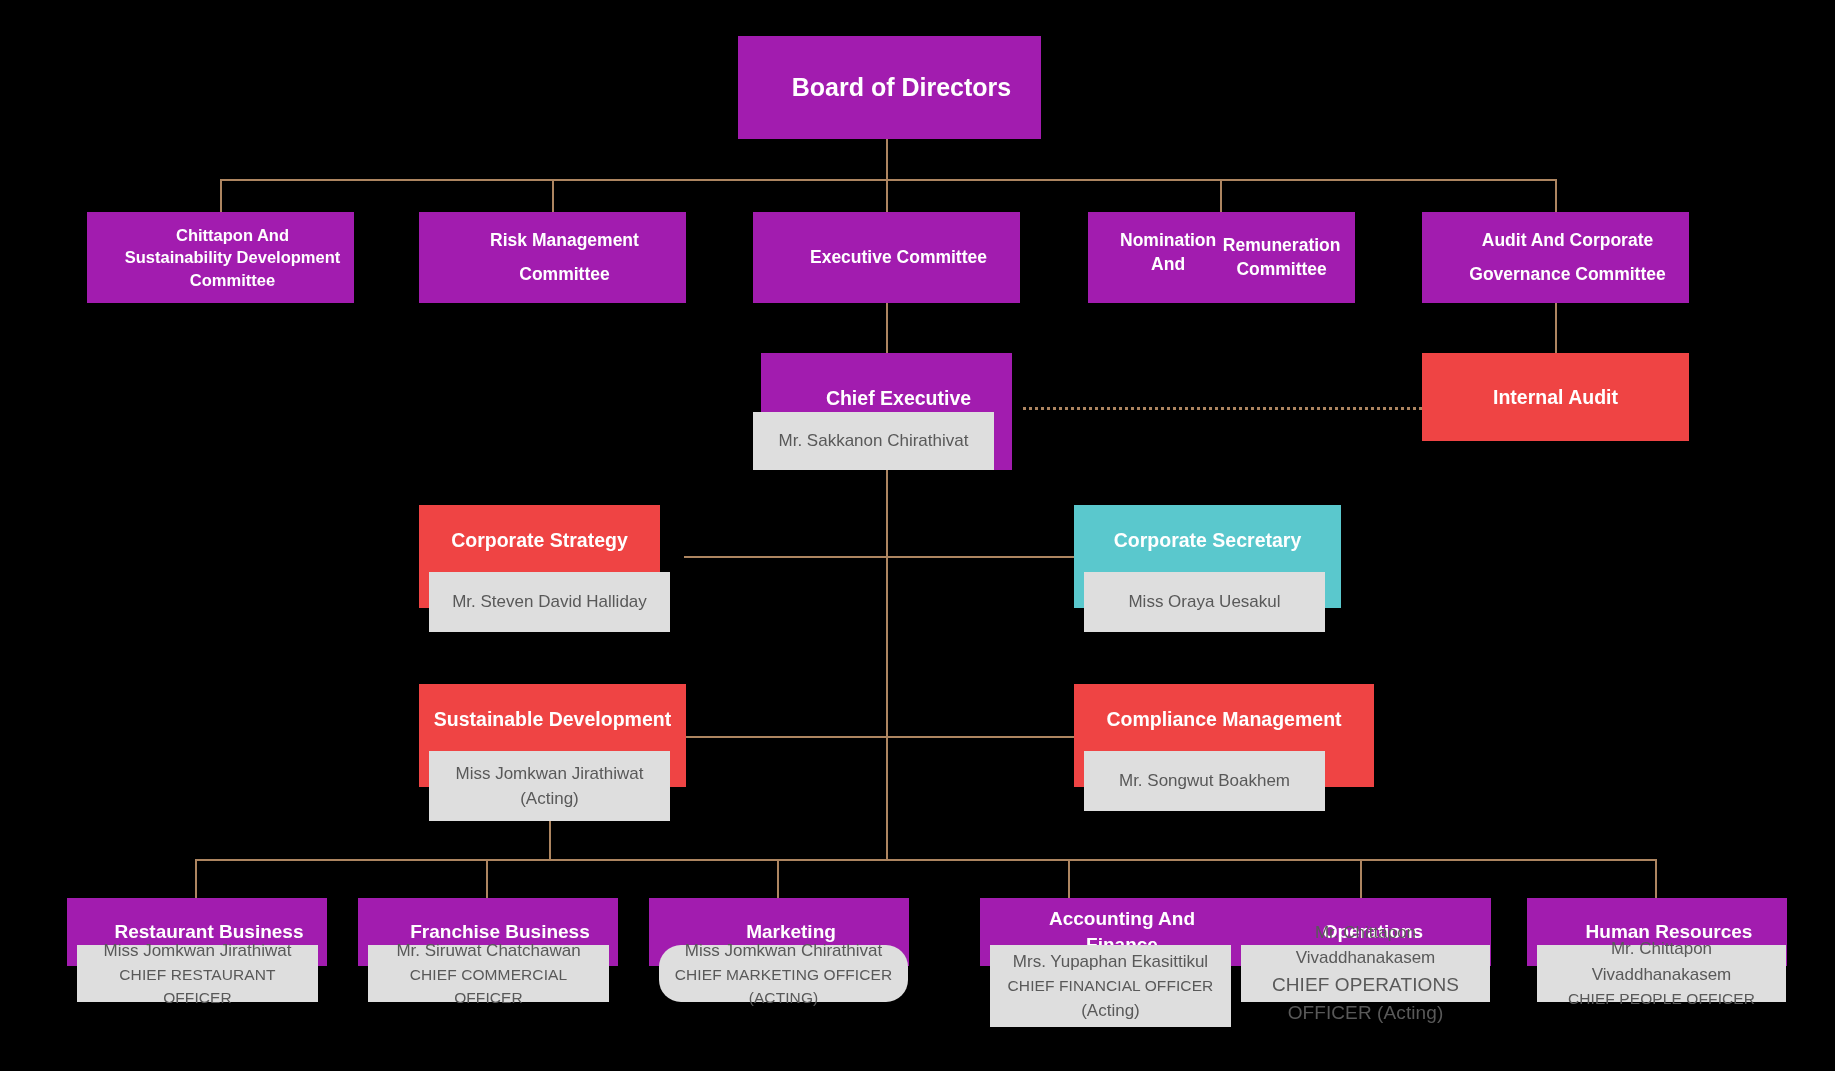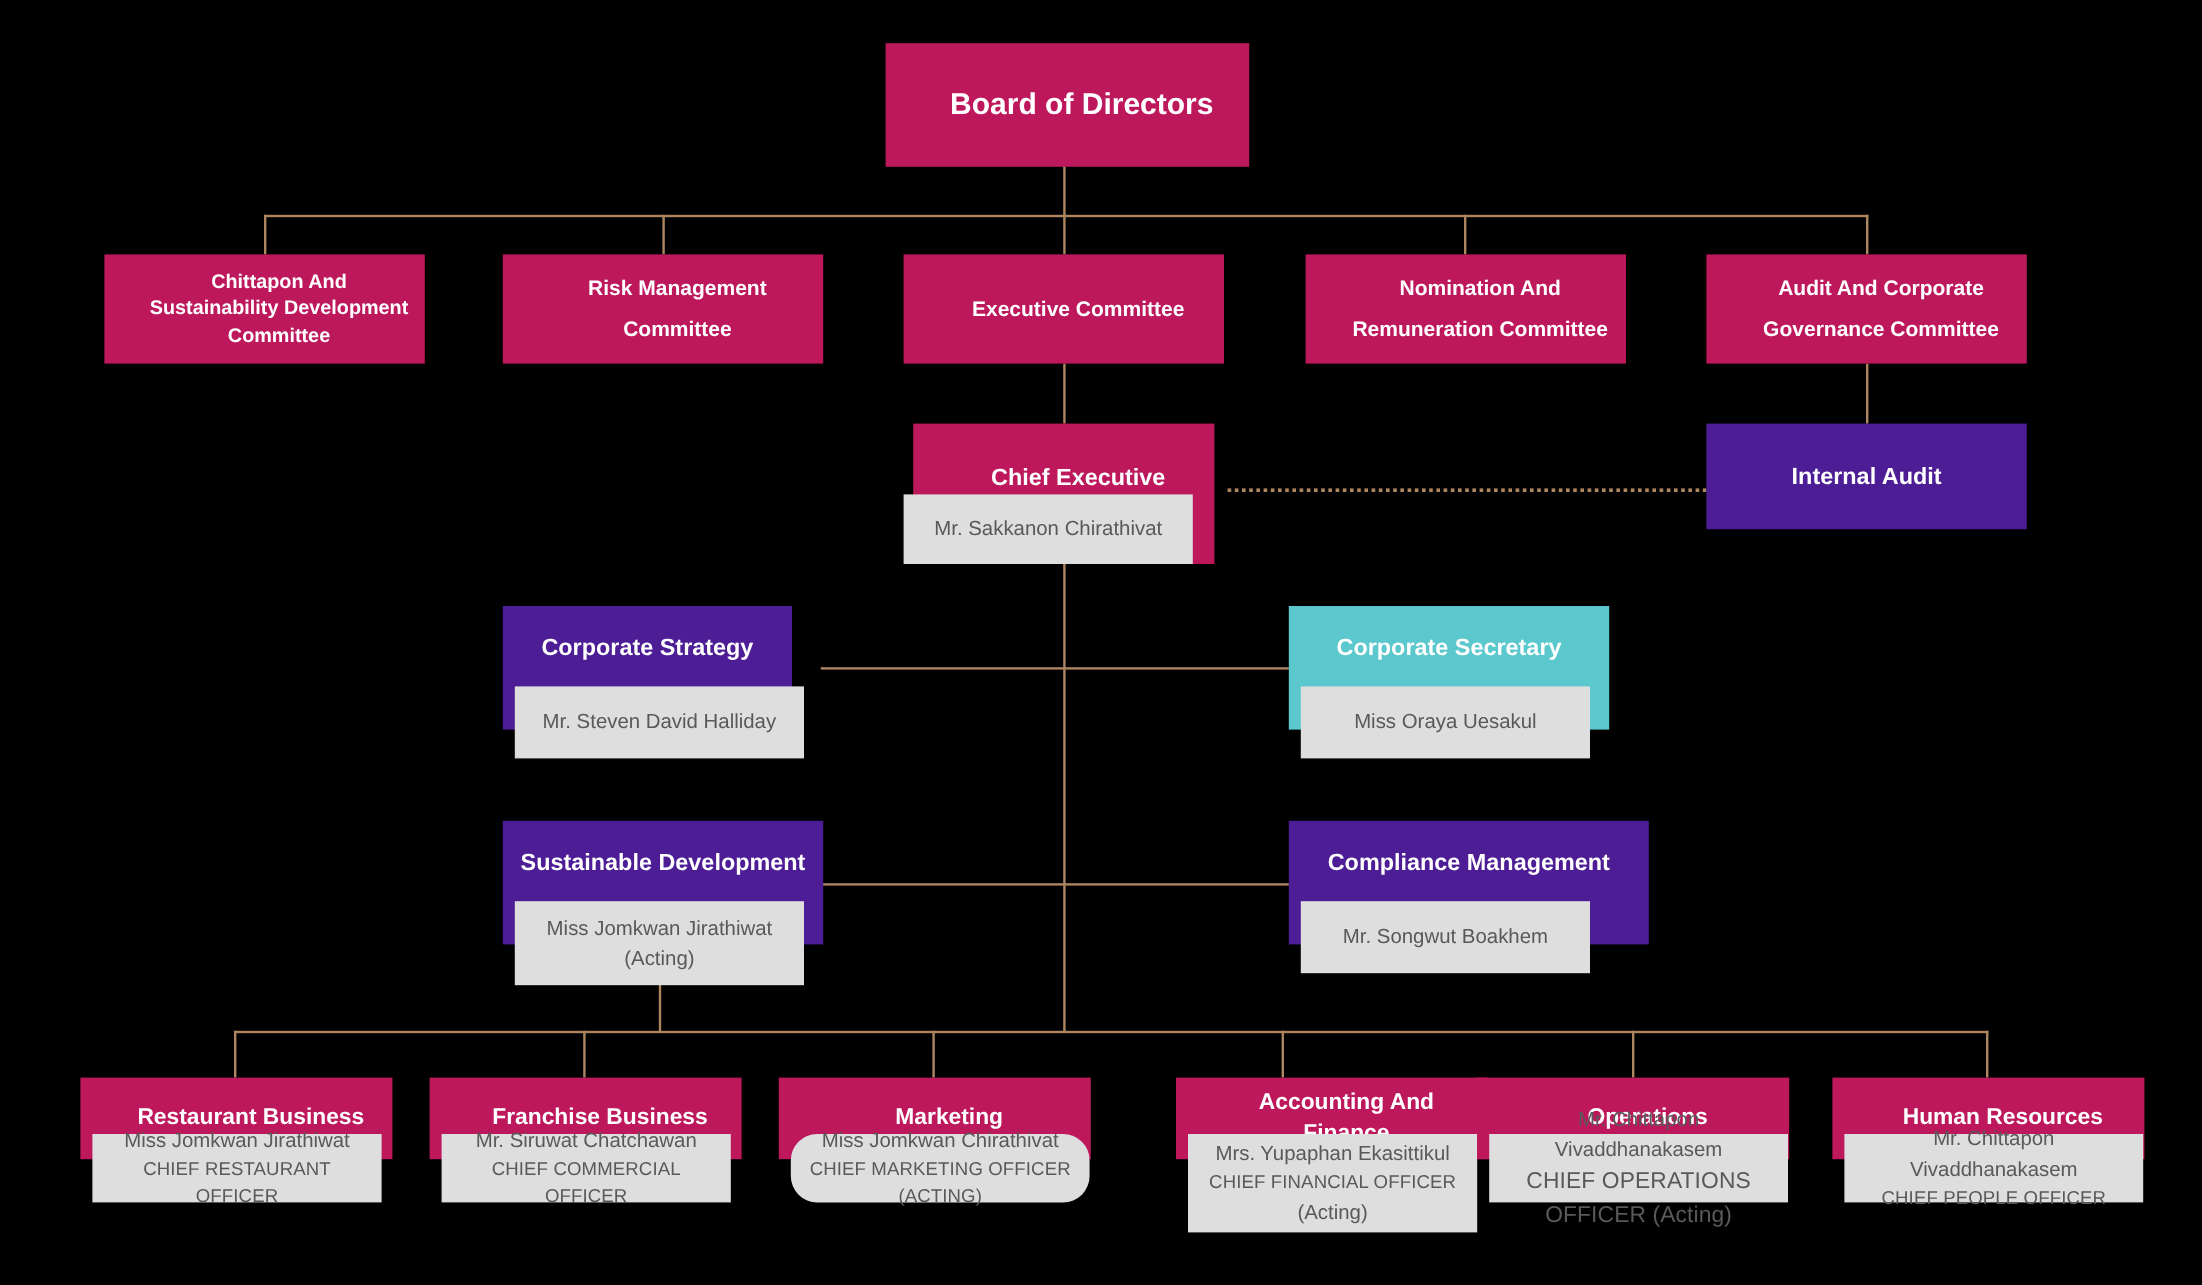--- a/index.html
+++ b/index.html
@@ -39,22 +39,22 @@
     justify-content: center;
     line-height: 1.5;
     padding: 6px 6px;
   }
   .node-sub .role {
     font-size: 15.5px;
     letter-spacing: .1px;
   }
   .node-sub .nm { font-size: 17px; }
 
-  .brown { background: #be185d; padding-left: 32px; }
-  .green { background: #4c1d95; }
+  .brown { background: #a21caf; padding-left: 32px; }
+  .green { background: #ef4444; }
   .teal  { background: #5ac8cd; }
 
   
   .ln { position: absolute; background: #ad8560; }
   .ln-v { width: 2px; }
   .ln-h { height: 2px; }
   .dotted-h {
     position: absolute;
     height: 0;
     border-top: 3px dotted #ad8560;
@@ -114,21 +114,21 @@
       <span style="margin-bottom:10px;">Risk Management</span>
       <span>Committee</span>
     </div>
   </div>
 
   <div class="node" style="left:753px; top:212px; width:267px; height:91px;">
     <div class="node-head brown" style="width:100%; height:100%; font-size:17.5px;">Executive Committee</div>
   </div>
 
   <div class="node" style="left:1088px; top:212px; width:267px; height:91px;">
-    <div class="node-head brown" style="width:100%; height:100%; flex-direction:column; font-size:17.5px;">
+    <div class="node-head brown" style="width:100%; height:100%; flex-direction:row; font-size:17.5px;">
       <span style="margin-bottom:10px;">Nomination And</span>
       <span>Remuneration Committee</span>
     </div>
   </div>
 
   <div class="node" style="left:1422px; top:212px; width:267px; height:91px;">
     <div class="node-head brown" style="width:100%; height:100%; flex-direction:column; font-size:17.5px;">
       <span style="margin-bottom:10px;">Audit And Corporate</span>
       <span>Governance Committee</span>
     </div>

